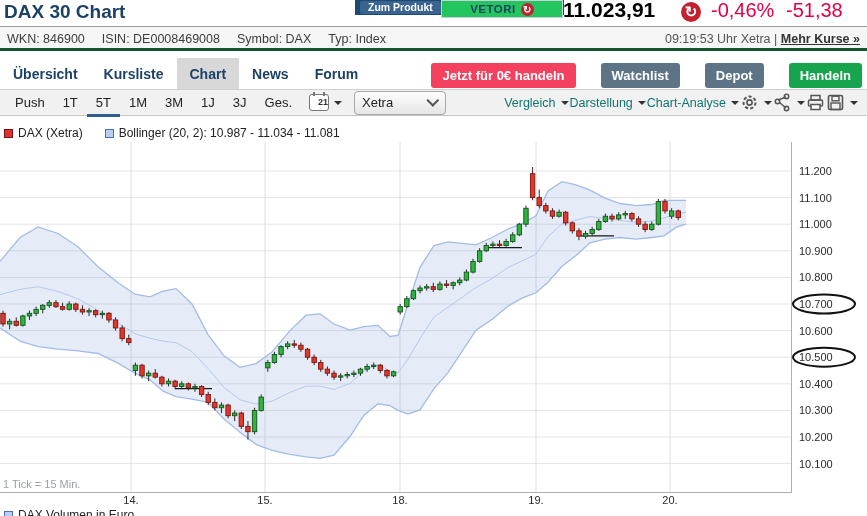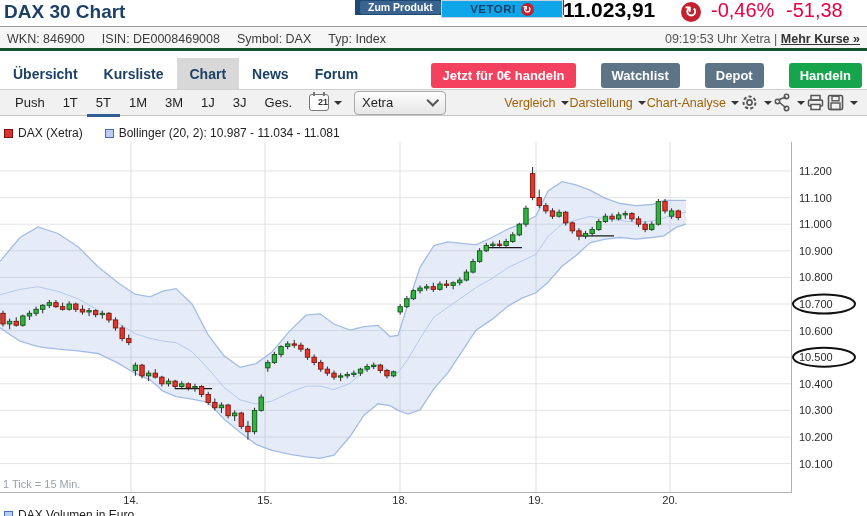--- a/index.html
+++ b/index.html
@@ -4,21 +4,21 @@
 <style>
   html,body{margin:0;padding:0;}
   body{width:867px;height:516px;overflow:hidden;position:relative;background:#fff;
        font-family:"Liberation Sans",sans-serif;}
   .abs{position:absolute;}
   
   .page-title{left:4px;top:1px;font-size:19px;font-weight:bold;color:#1c4166;}
   .promo-banner{left:355px;top:0;width:209px;height:15px;background:#1d4a72;}
   .promo-btn{position:absolute;left:5px;top:1px;height:13px;line-height:13px;padding:0 8px;
              background:#3a648f;border-radius:2px;color:#fff;font-size:10.5px;font-weight:bold;cursor:pointer;}
-  .brand-box{position:absolute;right:1px;top:0;width:120px;height:16px;background:#0ea5e9;
+  .brand-box{position:absolute;right:1px;top:0;width:120px;height:16px;background:#22c55e;
              border:1px solid #c9d2da;display:flex;align-items:center;justify-content:center;gap:5px;}
   .brand-text{color:#1c4166;font-weight:bold;font-size:11.5px;letter-spacing:.5px;}
   .refresh-icon{background:#c32030;color:#fff;border-radius:50%;text-align:center;font-weight:bold;display:inline-block;}
   .refresh-small{width:13px;height:13px;font-size:10px;line-height:13px;}
   .refresh-big{left:681px;top:2px;width:20px;height:20px;font-size:15px;line-height:20px;}
   .quote-price{left:563px;top:-2px;font-size:21px;font-weight:bold;color:#000;}
   .quote-pct{left:711px;top:-1px;font-size:20px;color:#e50045;}
   .quote-abs{left:786px;top:-1px;font-size:20px;color:#e50045;}
   
   .subheader{left:0;top:26px;width:867px;height:25px;background:#f6f6f6;border-top:1px solid #9a9a9a;
@@ -49,21 +49,21 @@
   .cal-icon::before,.cal-icon::after{content:'';position:absolute;top:-3px;width:2px;height:4px;background:#777;}
   .cal-icon::before{left:3px;} .cal-icon::after{right:3px;}
   .caret{display:inline-block;width:0;height:0;border:4px solid transparent;border-top-color:#333;
          margin-left:5px;transform:translateY(2px);}
   .exchange-select{margin-left:12px;width:76px;height:22px;border:1px solid #a8a8a8;border-radius:4px;
          background:linear-gradient(#fdfdfd,#e6e6e6);display:flex;align-items:center;cursor:pointer;
          padding:0 7px;font-size:13px;color:#222;justify-content:space-between;}
   .chev{width:7px;height:7px;border-left:2px solid #555;border-bottom:2px solid #555;
         transform:rotate(-45deg) translate(1px,-2px);}
   .tool-menus{margin-left:auto;display:flex;align-items:center;gap:1px;padding-right:9px;
-              font-size:12.5px;color:#a16207;}
+              font-size:12.5px;color:#0f766e;}
   .menu-item{cursor:pointer;white-space:nowrap;}
   .tool-icon{width:19px;height:19px;cursor:pointer;}
   .icon-wrap{display:flex;align-items:center;}
   
   .legend{left:4px;top:126px;display:flex;gap:22px;font-size:12px;color:#222;align-items:center;}
   .legend-item{display:flex;align-items:center;}
   .swatch{width:9px;height:9px;display:inline-block;margin-right:5px;border:1px solid;box-sizing:border-box;}
   
   #chart{left:0;top:142px;}
   .vol-legend{left:4px;top:508px;font-size:12px;color:#222;display:flex;align-items:center;}

